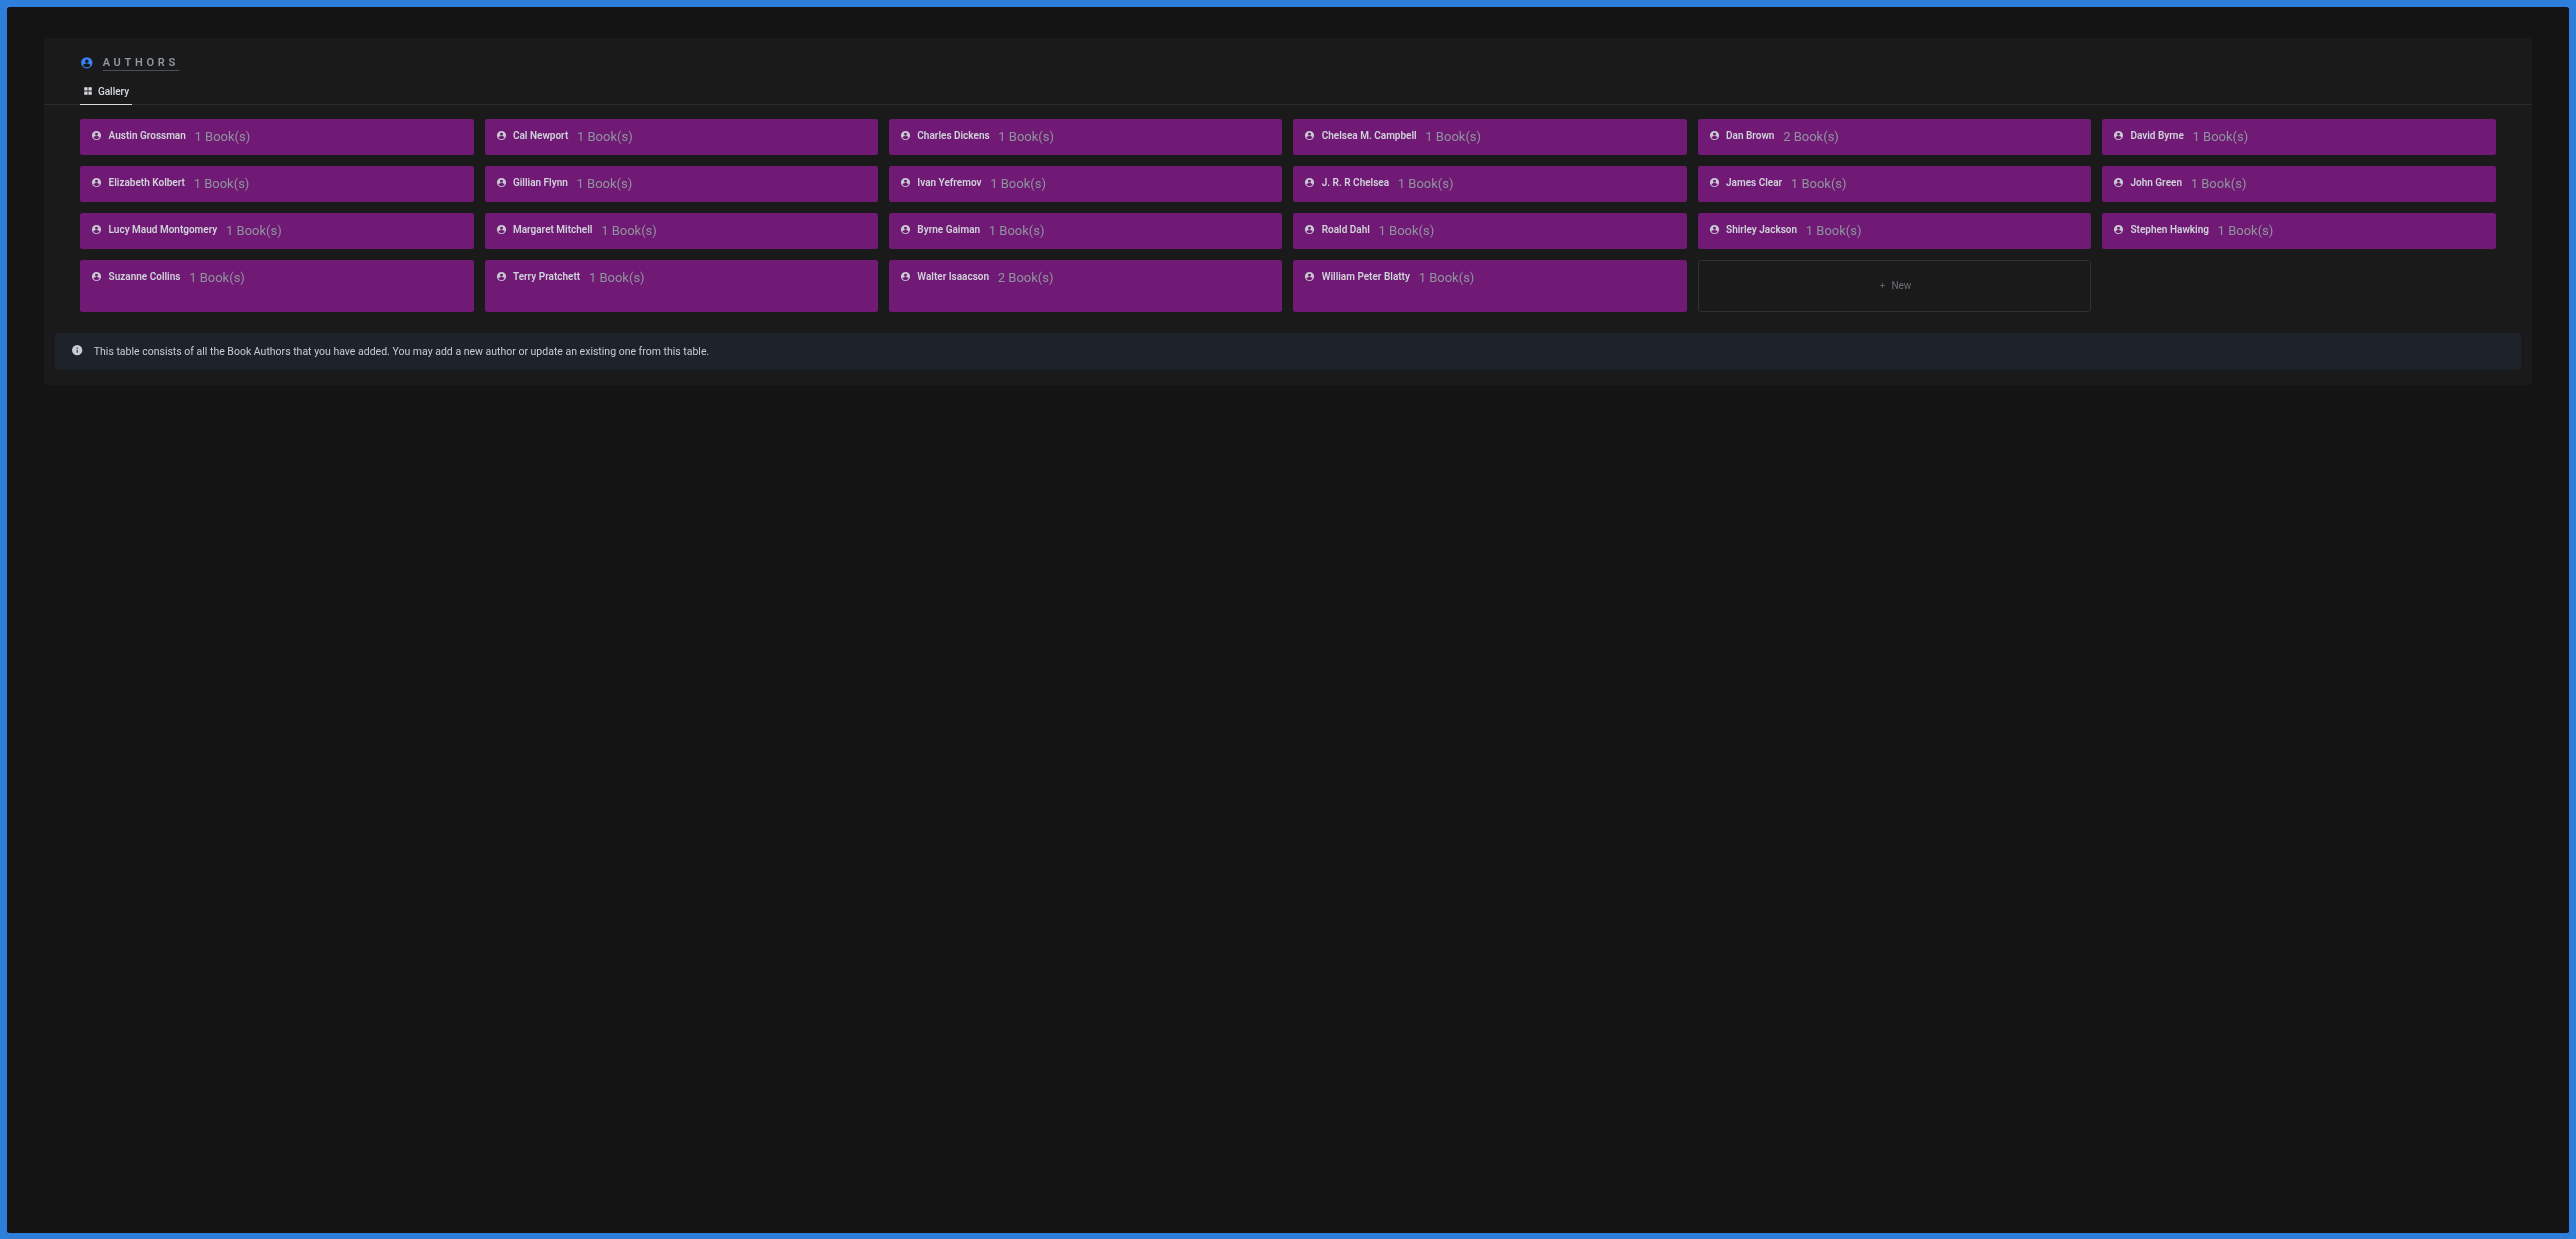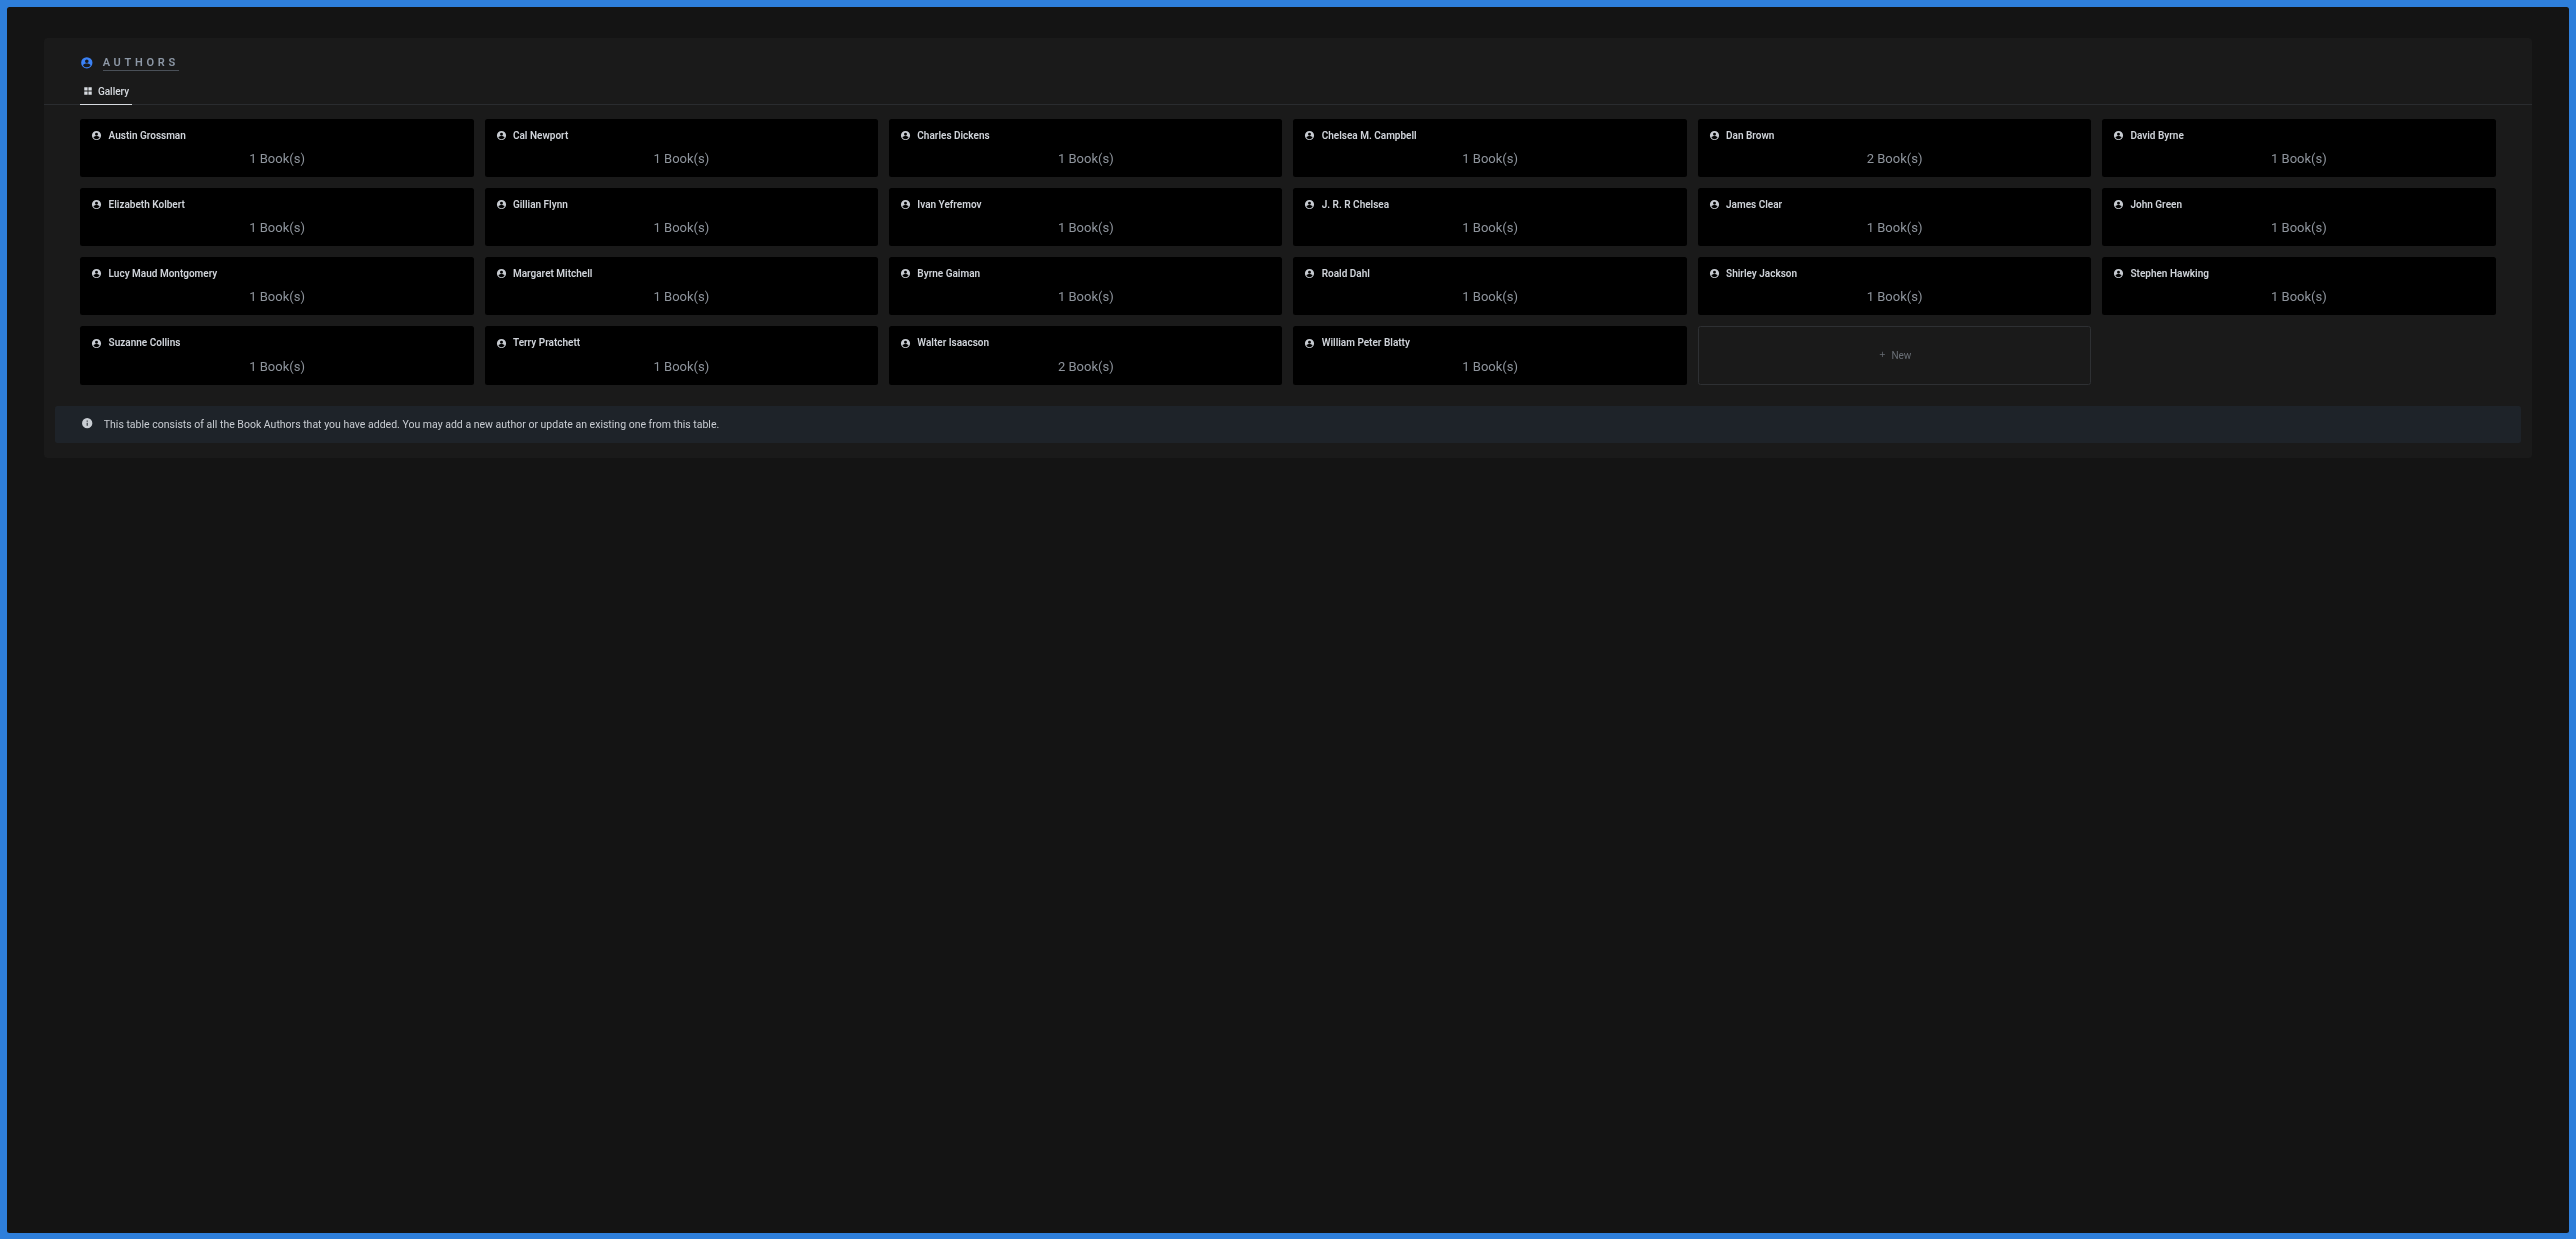--- a/index.html
+++ b/index.html
@@ -66,26 +66,25 @@
     text-align: center;
   }
   .tab .tab-icon svg { width: 10px; height: 10px; fill: #d7dbe0; }
   .grid {
     display: grid;
     grid-template-columns: repeat(6, 1fr);
     gap: 11px;
     padding: 13.6px 36px 7.4px 36px;
   }
   .card {
-    background: #000000;
+    background: #701a75;
     border-radius: 2.5px;
     padding: 10px 11px 11px 11px;
     cursor: pointer;
     display: flex;
-    flex-direction: column;
     gap: 8.7px;
   }
   .card-title-row {
     display: flex;
     align-items: flex-start;
     gap: 6.2px;
   }
   .person-icon {
     flex: 0 0 auto;
     width: 11px; height: 11px;
@@ -114,21 +113,21 @@
     color: #6a6f76;
     font-size: 10px;
     cursor: pointer;
     min-height: 52px;
   }
   .new-card svg { width: 8.7px; height: 8.7px; fill: #6a6f76; }
   .info-bar {
     margin: 13.6px 11px 0 11px;
     background: #1e2329;
     border-radius: 2.5px;
-    padding: 11px 26px;
+    padding: 11px 16px;
     display: flex;
     align-items: center;
     gap: 10px;
     color: #c9cdd3;
     font-size: 10.5px;
   }
   .info-bar .info-icon svg { width: 12.4px; height: 12.4px; fill: #c9cdd3; }
 </style>
 </head>
 <body>

